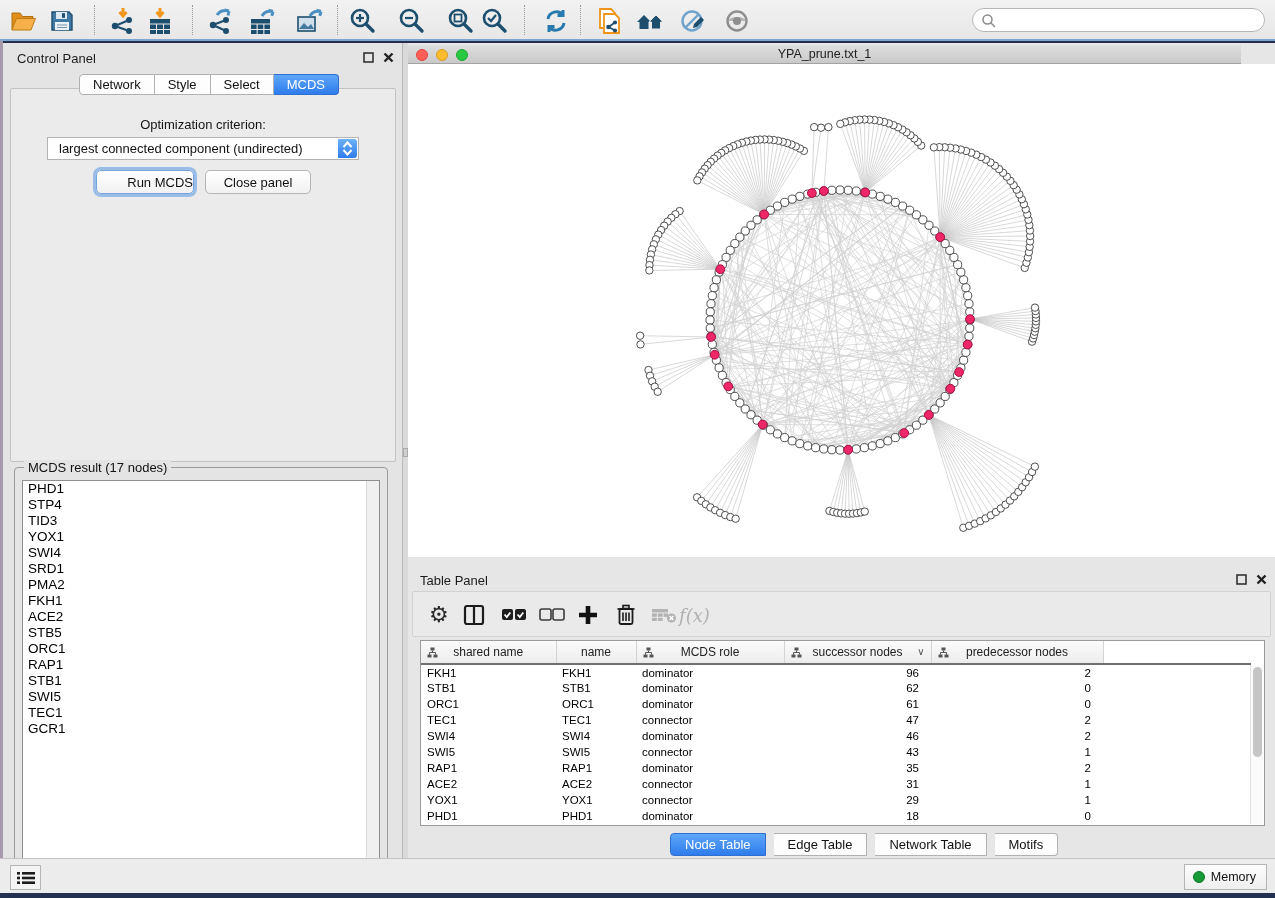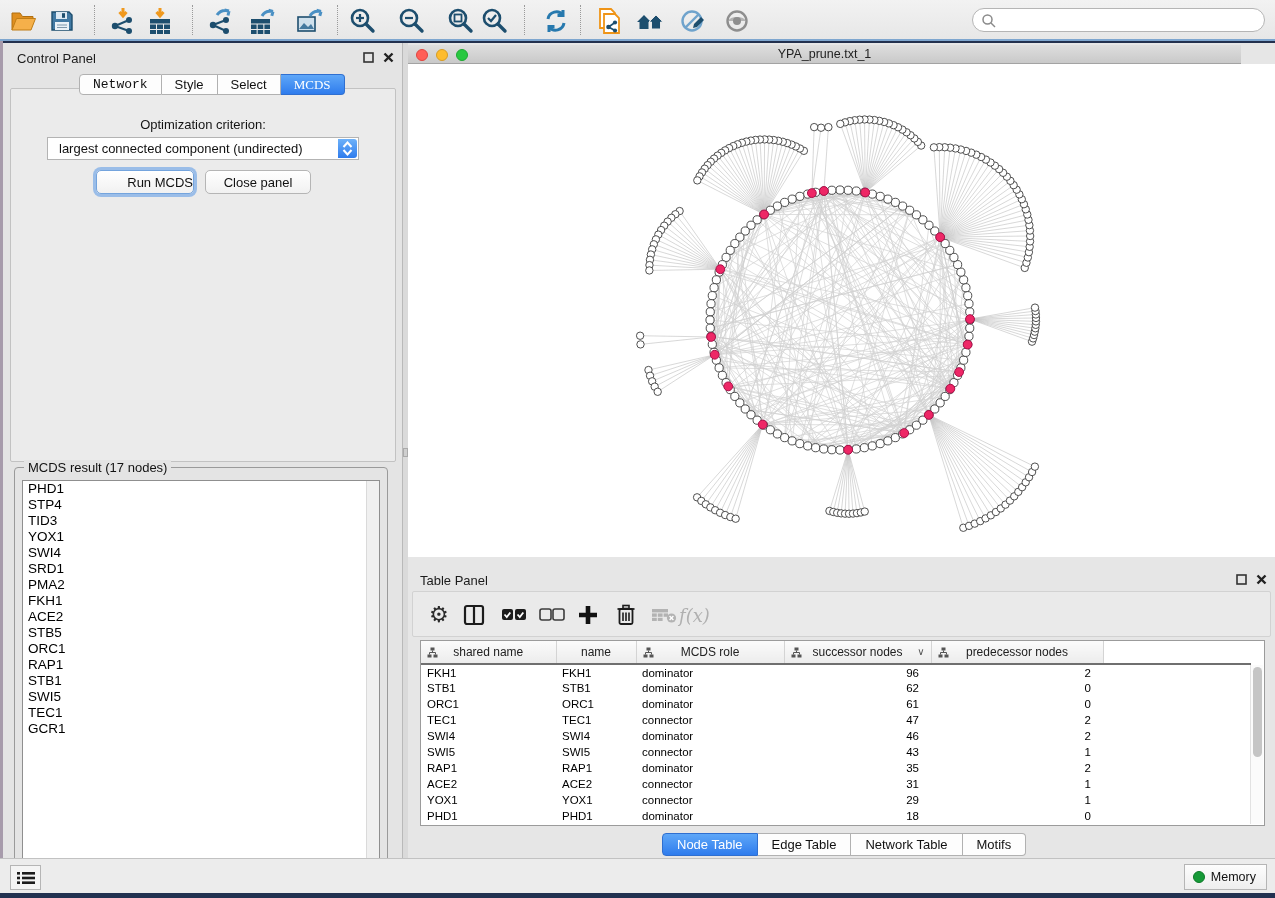--- a/index.html
+++ b/index.html
@@ -28,22 +28,22 @@
   
   #control-panel { position:absolute; left:3px; top:43px; width:400px; height:815px;
     background:#e4e4e4; border-right:1px solid #b9b9b9; }
   .panel-title { position:absolute; left:14px; top:8px; font-size:13px; color:#1c1c1c; }
   .win-btns { position:absolute; right:8px; top:9px; display:flex; gap:9px; align-items:center; }
   .float-btn svg, .close-btn svg { display:block; }
 
   #cp-tabs { position:absolute; left:76px; top:31px; height:21px; display:flex; }
   .cp-tab { height:21px; border:1px solid #b1b1b1; border-left:none; background:#fdfdfd;
     font-size:13px; color:#111; padding:0 13px; line-height:19px; cursor:pointer; z-index:3; }
-  .cp-tab:first-child { border-left:1px solid #b1b1b1; border-radius:4px 0 0 4px;font-family:Liberation Mono, monospace; }
-  .cp-tab:last-child { border-radius:0 4px 4px 0;font-family:Liberation Serif, serif; }
+  .cp-tab:first-child { border-left:1px solid #b1b1b1; border-radius:4px 0 0 4px; }
+  .cp-tab:last-child { border-radius:0 4px 4px 0; }
   .cp-tab.active { background:linear-gradient(#5ea7f8,#2f7ced); color:#fff; border-color:#2f6fd0; }
 
   #cp-subpanel { position:absolute; left:7px; top:45px; width:386px; height:374px;
     background:#ebebeb; border:1px solid #c2c2c2; border-radius:2px; }
   #opt-label { position:absolute; left:0; top:28px; width:100%; text-align:center;
     font-size:13px; color:#141414; }
   #criterion-select { position:absolute; left:36px; top:48px; width:312px; height:23px;
     background:#fff; border:1px solid #b3b3b3; border-radius:0; cursor:pointer; }
   #criterion-select .sel-text { position:absolute; left:11px; top:3px; font-size:13px; color:#111; }
   #criterion-select .stepper { position:absolute; right:1px; top:1px; width:19px; height:19px;
@@ -106,21 +106,21 @@
   th .sort { position:absolute; right:6px; top:5px; color:#555; font-size:10px; }
   td { height:16px; font-size:11.5px; color:#000; padding:0 6px; white-space:nowrap; overflow:hidden; }
   td.num { text-align:right; padding-right:12px; }
   #table-scrollbar { position:absolute; right:1px; top:24px; bottom:1px; width:13px;
     background:#fbfbfb; border-left:1px solid #e2e2e2; }
   #table-thumb { position:absolute; left:2px; top:2px; width:9px; height:90px;
     background:#c5c5c5; border-radius:5px; cursor:grab; }
 
   #bottom-tabs { position:absolute; left:254px; top:268px; height:23px; display:flex; }
   .btab { height:23px; border:1px solid #b1b1b1; border-left:none; background:#fdfdfd;
-    font-size:13px; color:#111; padding:0 14px; line-height:21px; cursor:pointer; }
+    font-size:13px; color:#111; padding:0 14px; line-height:21px; cursor:pointer;margin-left:8px; }
   .btab:first-child { border-left:1px solid #b1b1b1; border-radius:4px 0 0 4px; }
   .btab:last-child { border-radius:0 4px 4px 0; }
   .btab.active { background:linear-gradient(#5ea7f8,#2f7ced); color:#fff; border-color:#2f6fd0; }
 
   
   #status-bar { position:absolute; left:0; top:858px; width:1275px; height:35px;
     background:#ececec; border-top:1px solid #c2c2c2; }
   #list-btn { position:absolute; left:10px; top:6px; width:31px; height:25px;
     background:#f4f4f4; border:1px solid #b5b5b5; display:flex; align-items:center;
     justify-content:center; cursor:pointer; }

